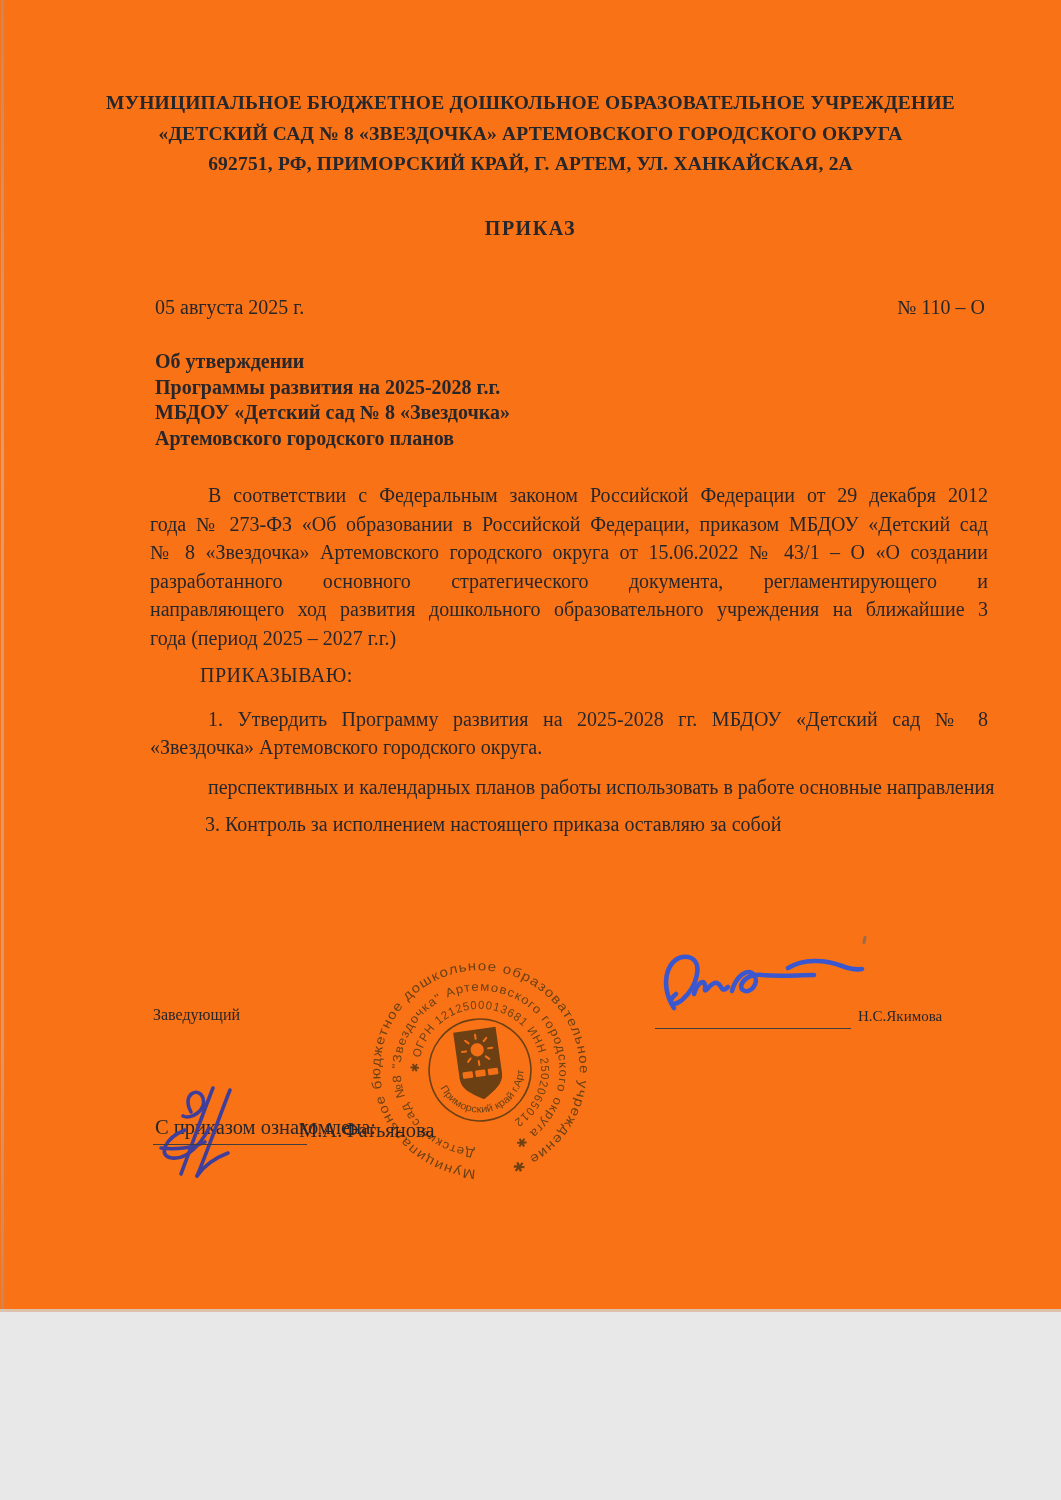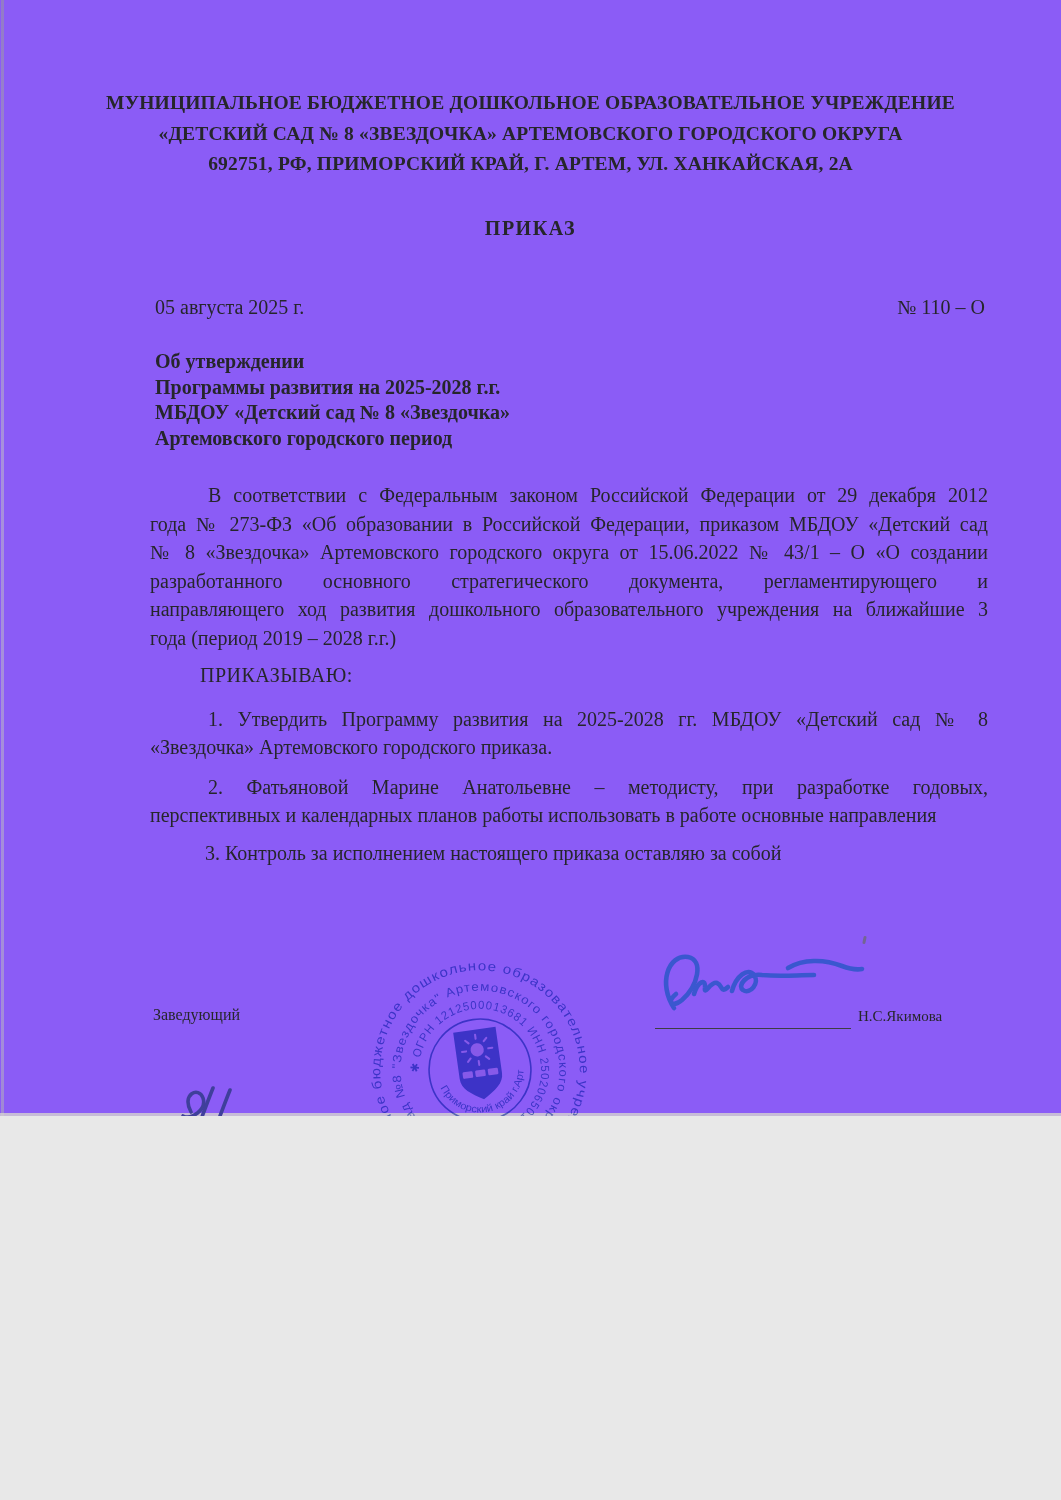--- a/index.html
+++ b/index.html
@@ -1,20 +1,20 @@
 <!DOCTYPE html>
 <html><head>
 <meta charset="utf-8">
 <style>
   html,body { margin:0; padding:0; background:#e8e8e8; }
   .page {
     position:relative;
-    width:1061px; height:1116px;
+    width:1061px; height:1312px;
     margin:0 auto;
-    background:#8b5cf6;
+    background:#f97316;
     font-family:"Liberation Serif","DejaVu Serif",serif;
     color:#26262b;
     overflow:hidden;
   }
   
   .edge-line {
     position:absolute; left:1px; top:0; width:3px; height:1500px;
     background:linear-gradient(#9a9a9a,#c4c4c4 30%,#bdbdbd 70%,#7d7d7d);
     opacity:.5;
   }
@@ -94,39 +94,38 @@
 
   <div class="meta-row">
     <span>05 августа 2025 г.</span>
     <span>№ 110 – О</span>
   </div>
 
   <div class="subject">
       <div class="subj-line">Об утверждении</div>
       <div class="subj-line">Программы развития на 2025-2028 г.г.</div>
       <div class="subj-line">МБДОУ «Детский сад № 8 «Звездочка»</div>
-      <div class="subj-line">Артемовского городского период</div>
+      <div class="subj-line">Артемовского городского планов</div>
     </div>
 
   <div class="content">
     <div class="para indent-first">
         <div class="jline">В соответствии с Федеральным законом Российской Федерации от 29 декабря 2012</div>
         <div class="jline">года № 273-ФЗ «Об образовании в Российской Федерации, приказом МБДОУ «Детский сад</div>
         <div class="jline">№ 8 «Звездочка» Артемовского городского округа от 15.06.2022 № 43/1 – О «О создании</div>
         <div class="jline">разработанного основного стратегического документа, регламентирующего и</div>
         <div class="jline">направляющего ход развития дошкольного образовательного учреждения на ближайшие 3</div>
-        <div class="jline">года (период 2019 – 2028 г.г.)</div>
+        <div class="jline">года (период 2025 – 2027 г.г.)</div>
       </div>
     <div class="resolve">ПРИКАЗЫВАЮ:</div>
     <div class="para indent-first item-1">
         <div class="jline">1. Утвердить Программу развития на 2025-2028 гг. МБДОУ «Детский сад № 8</div>
-        <div class="jline">«Звездочка» Артемовского городского приказа.</div>
+        <div class="jline">«Звездочка» Артемовского городского округа.</div>
       </div>
     <div class="para indent-first item-2">
-        <div class="jline">2. Фатьяновой Марине Анатольевне – методисту, при разработке годовых,</div>
         <div class="jline">перспективных и календарных планов работы использовать в работе основные направления</div>
       </div>
     <div class="item-3">3. Контроль за исполнением настоящего приказа оставляю за собой</div>
   </div>
 
   <div class="sig-label-head">Заведующий</div>
 
   <svg class="sig-yakimova" viewBox="0 0 235 84">
     <g fill="none" stroke="#3a57cf" stroke-width="4.6" stroke-linecap="round" stroke-linejoin="round">
       <path d="M36 64 C20 40 30 10 50 13 C66 16 60 42 44 56 C34 64 28 58 38 50"></path>

